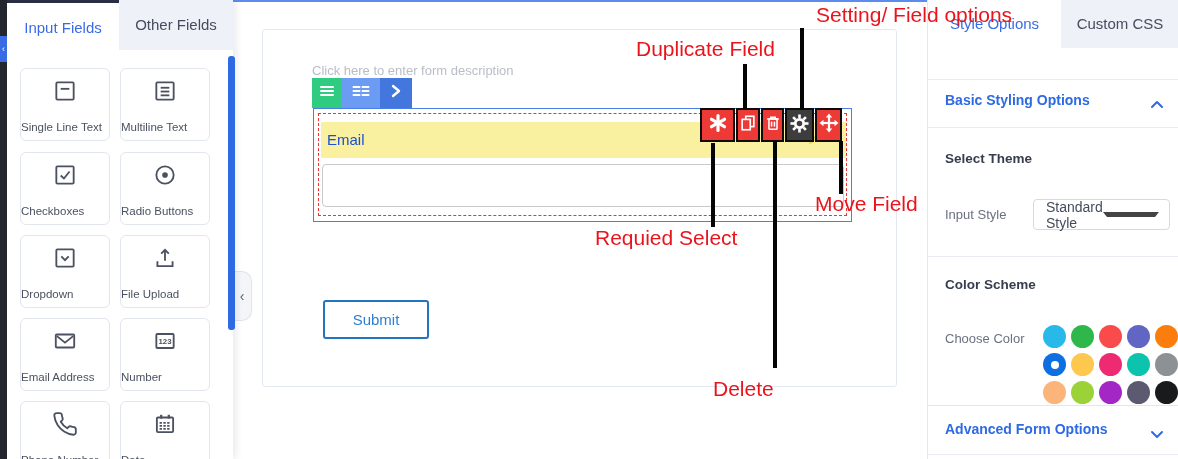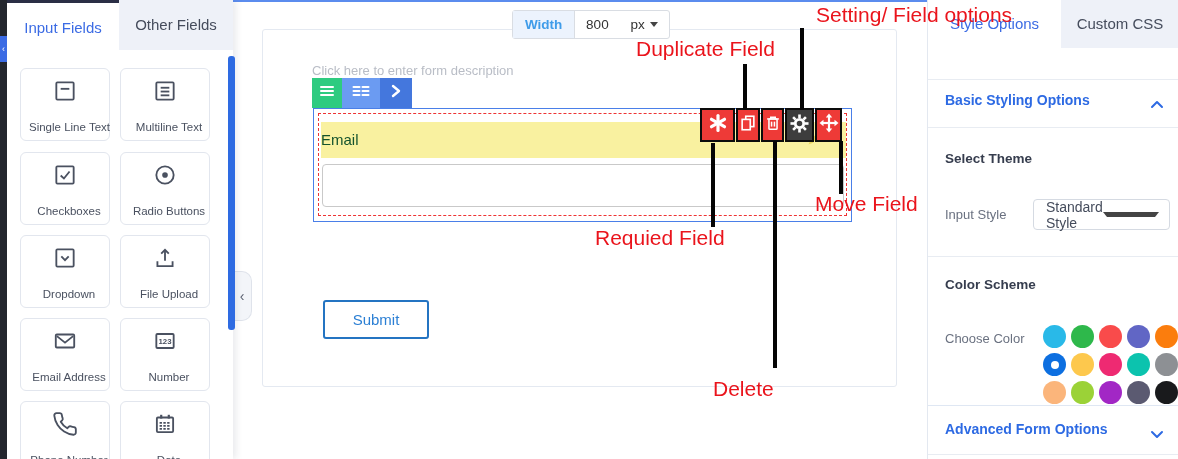--- a/index.html
+++ b/index.html
@@ -18,22 +18,22 @@
 
   
   .sidebar { left:7px; top:0; width:226px; height:459px; background:#fff; z-index:5;
              box-shadow:3px 0 7px rgba(40,50,80,.10); }
   .sb-tab { position:absolute; top:0; height:50px; line-height:50px; text-align:center; font-size:15px; }
   .sb-tab.active { left:0; width:112px; color:#3b6be4; background:#fff; border-top:3px solid #2a2e45; }
   .sb-tab.inactive { left:112px; width:114px; color:#454c5c; background:#eef1f8; }
   .card { position:absolute; width:90px; height:73px; background:#fff; border:1px solid #e2e6ee;
           border-radius:6px; }
   .card .cicon { position:absolute; left:50%; top:9px; transform:translateX(-50%); }
-  .card .clabel { position:absolute; left:0; right:0; bottom:7px; text-align:center;
-                  font-size:11.5px; color:#4a5160; white-space:nowrap;margin-left:8px; }
+  .card .clabel { position:absolute; left:0; right:0; bottom:7px; text-align:left;
+                  font-size:11.5px; color:#4a5160; white-space:nowrap; }
   .sb-scrollbar { left:228px; top:56px; width:7px; height:274px; background:#2e6be2; border-radius:3px; z-index:6; }
   .collapse-handle { left:233px; top:271px; width:19px; height:50px; background:#f3f5f9;
                      border:1px solid #dfe3eb; border-left:none; border-radius:0 10px 10px 0;
                      color:#5a6170; font-size:14px; line-height:48px; text-align:center; z-index:4; }
 
   
   .canvas-box { left:262px; top:29px; width:635px; height:358px; border:1px solid #e4e9f1;
                 border-radius:3px; background:#fff; }
   .width-ctl { left:512px; top:10px; height:29px; display:flex; background:#fff;
                border:1px solid #d9dde3; border-radius:3px; z-index:3; }
@@ -49,21 +49,21 @@
   .lb { height:30px; display:flex; align-items:center; justify-content:center; }
   .lb1 { width:30px; background:#2ecb80; }
   .lb2 { width:38px; background:#6b9bf2; }
   .lb3 { width:32px; background:#4477dd; }
 
   
   .field-box { left:313px; top:108px; width:539px; height:114px; border:1px solid #4a7fe8; background:#fff; }
   .field-dashed { position:absolute; left:4px; top:4px; right:4px; bottom:5px;
                   border:1px dashed #ee3333; pointer-events:none; }
   .field-label-row { position:absolute; left:7px; top:13px; width:525px; height:36px; background:#f9f1a0; }
-  .field-label-text { line-height:36px; font-size:15px; color:#14532d; }
+  .field-label-text { padding-left:6px; line-height:36px; font-size:15px; color:#1d4ed8; }
   .pencil { position:absolute; right:24px; top:9px; opacity:.8; }
   .field-input { position:absolute; left:8px; top:55px; width:522px; height:43px; background:#fff;
                  border:1px solid #c9c9c9; border-radius:4px; }
   .submit-btn { left:323px; top:300px; width:106px; height:39px; background:#fff;
                 border:2px solid #2474c2; border-radius:3px; color:#2b7fd4; font-size:15px;
                 display:flex; align-items:center; justify-content:center; }
 
   
   .fld-toolbar { left:700px; top:108px; display:flex; gap:1px; z-index:8; }
   .tbtn { height:34px; border:2px solid #0c0c0c; display:flex; align-items:center; justify-content:center; }
@@ -211,28 +211,20 @@
       </span>
       <span class="clabel">Date</span>
     </div>
   </div>
 
   <div class="abs sb-scrollbar"></div>
   <div class="abs collapse-handle">‹</div>
 
   <div class="abs canvas-box"></div>
 
-  <div class="abs width-ctl">
-    <div class="seg w-label">Width</div>
-    <div class="seg w-value">800</div>
-    <div class="seg w-unit">
-      <span>px</span>
-      <span class="caret-down"></span>
-    </div>
-  </div>
 
   <div class="abs form-desc">Click here to enter form description</div>
 
   <div class="abs layout-btns">
     <div class="lb lb1">
       <span>
         <svg width="20" height="20" viewBox="0 0 20 20" stroke="#fff" stroke-width="2" stroke-linecap="round">
           <line x1="4" y1="6" x2="16" y2="6"></line>
             <line x1="4" y1="10" x2="16" y2="10"></line>
           <line x1="4" y1="14" x2="16" y2="14"></line>
@@ -334,21 +326,21 @@
             </g>
           </svg>
       </span>
     </div>
   </div>
 
   <div class="abs submit-btn">Submit</div>
 
   <div class="ann-text" style="left:816px; top:3px;">Setting/ Field options</div>
   <div class="ann-text" style="left:636px; top:37px;">Duplicate Field</div>
-  <div class="ann-text" style="left:595px; top:226px;">Requied Field</div>
+  <div class="ann-text" style="left:595px; top:226px;">Requied Select</div>
   <div class="ann-text" style="left:815px; top:192px;">Move Field</div>
   <div class="ann-text" style="left:713px; top:377px;">Delete</div>
   <div class="ann-line" style="left:800px; top:28px; height:82px;"></div>
   <div class="ann-line" style="left:743px; top:64px; height:46px;"></div>
   <div class="ann-line" style="left:711px; top:143px; height:84px;"></div>
   <div class="ann-line" style="left:773px; top:141px; height:227px;"></div>
   <div class="ann-line" style="left:839px; top:141px; height:53px;"></div>
 
   <div class="abs rpanel">
     <div class="rp-tab active">Style Options</div>

